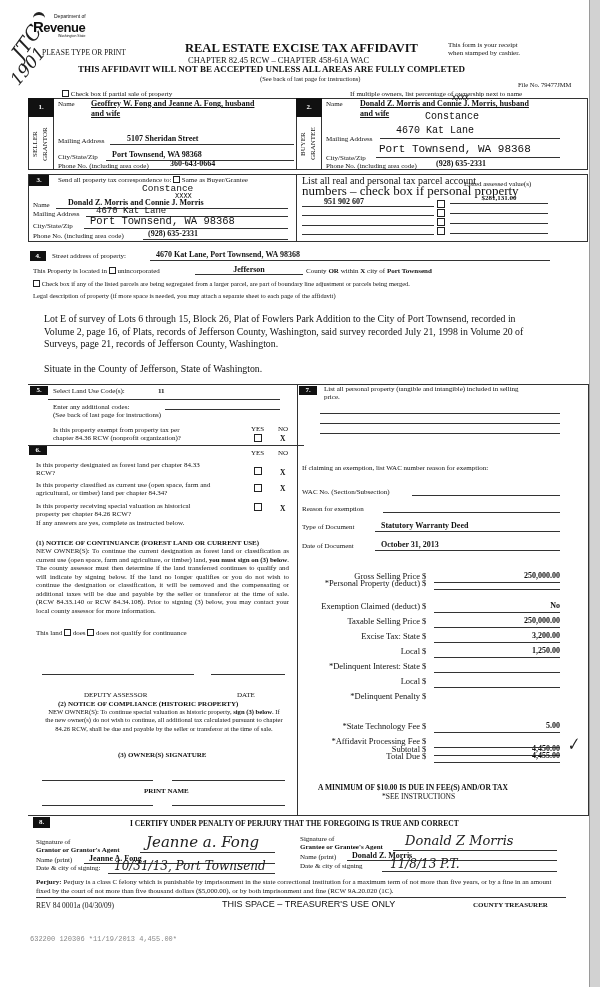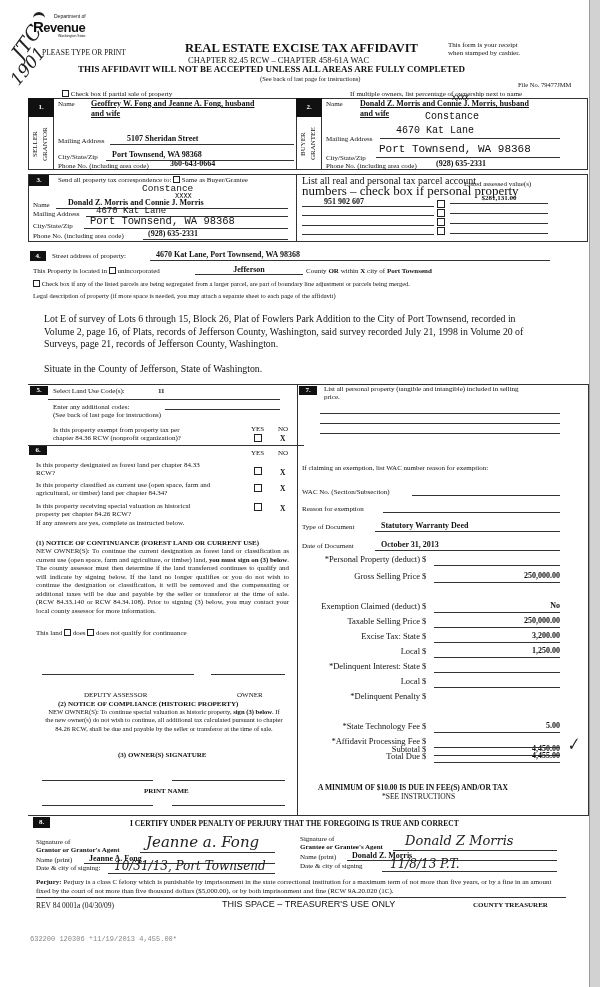--- a/index.html
+++ b/index.html
@@ -210,21 +210,21 @@
   <span>This land</span>
   <span class="cb"></span>
   <span>does</span>
   <span class="cb"></span>
   <span>does not  qualify for continuance</span>
 </div>
 
 <div class="line" style="left:42px;top:674px;width:152px;height:1px;"></div>
 <div class="line" style="left:211px;top:674px;width:74px;height:1px;"></div>
 <div class="abs" style="left:84px;top:691px;font-size:7px;">DEPUTY ASSESSOR</div>
-<div class="abs" style="left:237px;top:691px;font-size:7px;">OWNER</div>
+<div class="abs" style="left:237px;top:691px;font-size:7px;">DATE</div>
 <div class="abs b" style="left:58px;top:700px;font-size:7px;">(2) NOTICE OF COMPLIANCE (HISTORIC PROPERTY)</div>
 <div class="abs" style="left:44px;top:708px;width:240px;font-size:6.6px;line-height:8.3px;text-align:center;">
   <span>NEW OWNER(S): To continue special valuation as historic property, </span><span class="b">sign (3) below</span><span>. If the new owner(s) do not wish to continue, all additional tax calculated pursuant to chapter 84.26 RCW, shall be due and payable by the seller or transferor at the time of sale.</span>
 </div>
 <div class="abs b" style="left:118px;top:751px;font-size:7px;">(3)  OWNER(S) SIGNATURE</div>
 <div class="line" style="left:42px;top:780px;width:111px;height:1px;"></div>
 <div class="line" style="left:172px;top:780px;width:113px;height:1px;"></div>
 <div class="abs b" style="left:144px;top:787px;font-size:7px;">PRINT NAME</div>
 <div class="line" style="left:42px;top:805px;width:111px;height:1px;"></div>
 <div class="line" style="left:172px;top:805px;width:113px;height:1px;"></div>
@@ -244,21 +244,21 @@
 <div class="abs" style="left:302px;top:523px;font-size:7px;">Type of Document</div>
 <div class="line" style="left:375px;top:521px;width:185px;height:11px;"><span class="val" style="margin-left:6px;">Statutory Warranty Deed</span></div>
 <div class="abs" style="left:302px;top:542px;font-size:7px;">Date of Document</div>
 <div class="line" style="left:375px;top:540px;width:185px;height:11px;"><span class="val" style="margin-left:6px;">October 31, 2013</span></div>
 
 <div class="fee-row" style="top:571px;">
     <span class="lbl" style="right:176px;">Gross Selling Price</span>
     <span class="dollar">$</span>
     <span class="amt">250,000.00</span>
   </div>
-<div class="fee-row" style="top:554px;font-family:Liberation Serif, serif;">
+<div class="fee-row" style="top:578px;font-family:Liberation Serif, serif;">
     <span class="lbl" style="right:176px;">*Personal Property (deduct)</span>
     <span class="dollar">$</span>
     <span class="amt"></span>
   </div>
 <div class="fee-row" style="top:601px;">
     <span class="lbl" style="right:176px;">Exemption Claimed (deduct)</span>
     <span class="dollar">$</span>
     <span class="amt">No</span>
   </div>
 <div class="fee-row" style="top:616px;">

